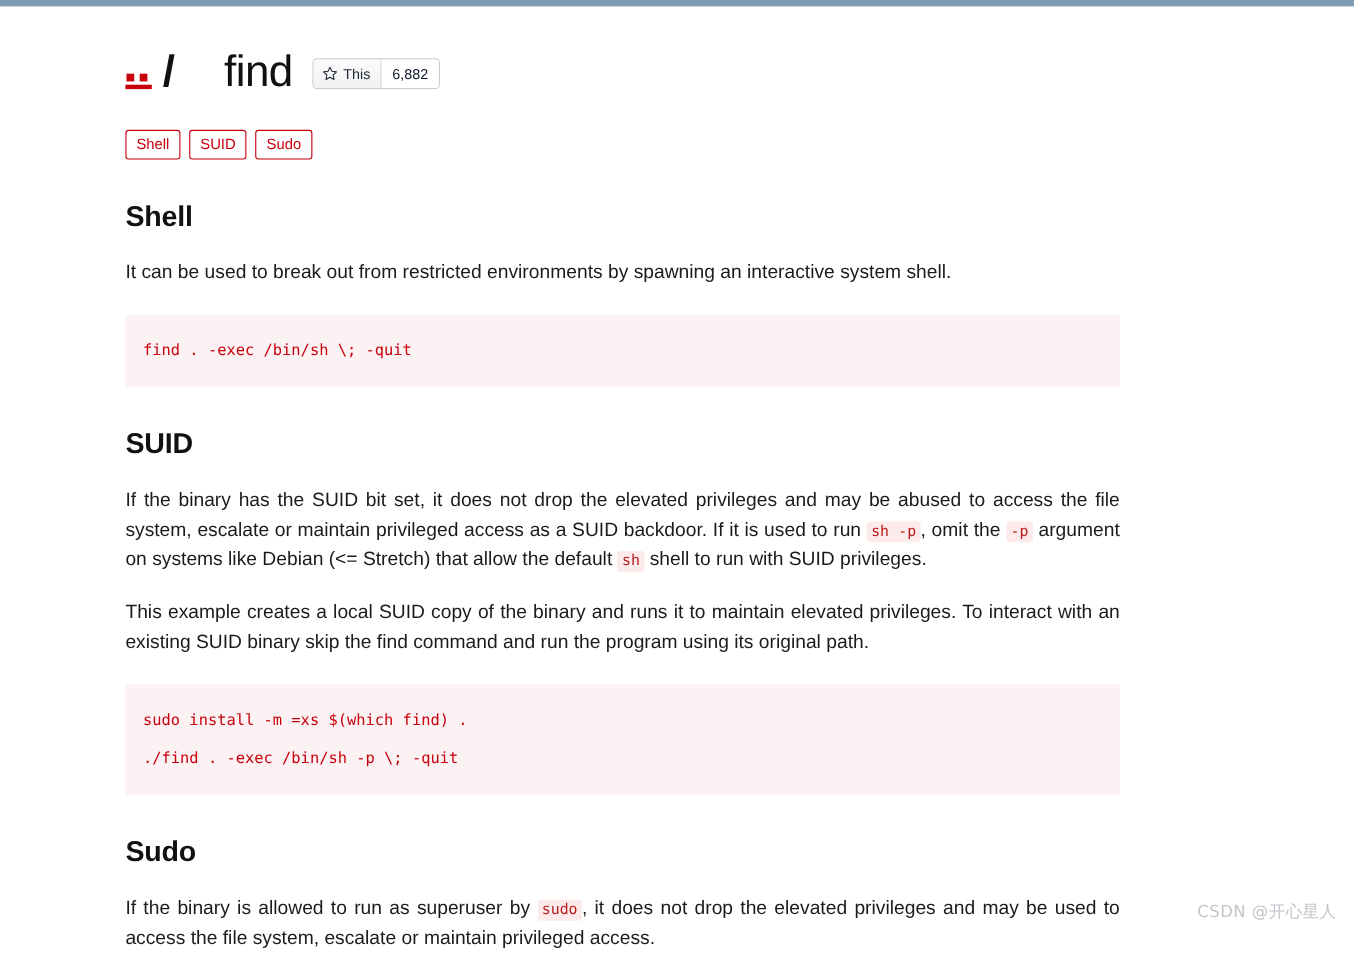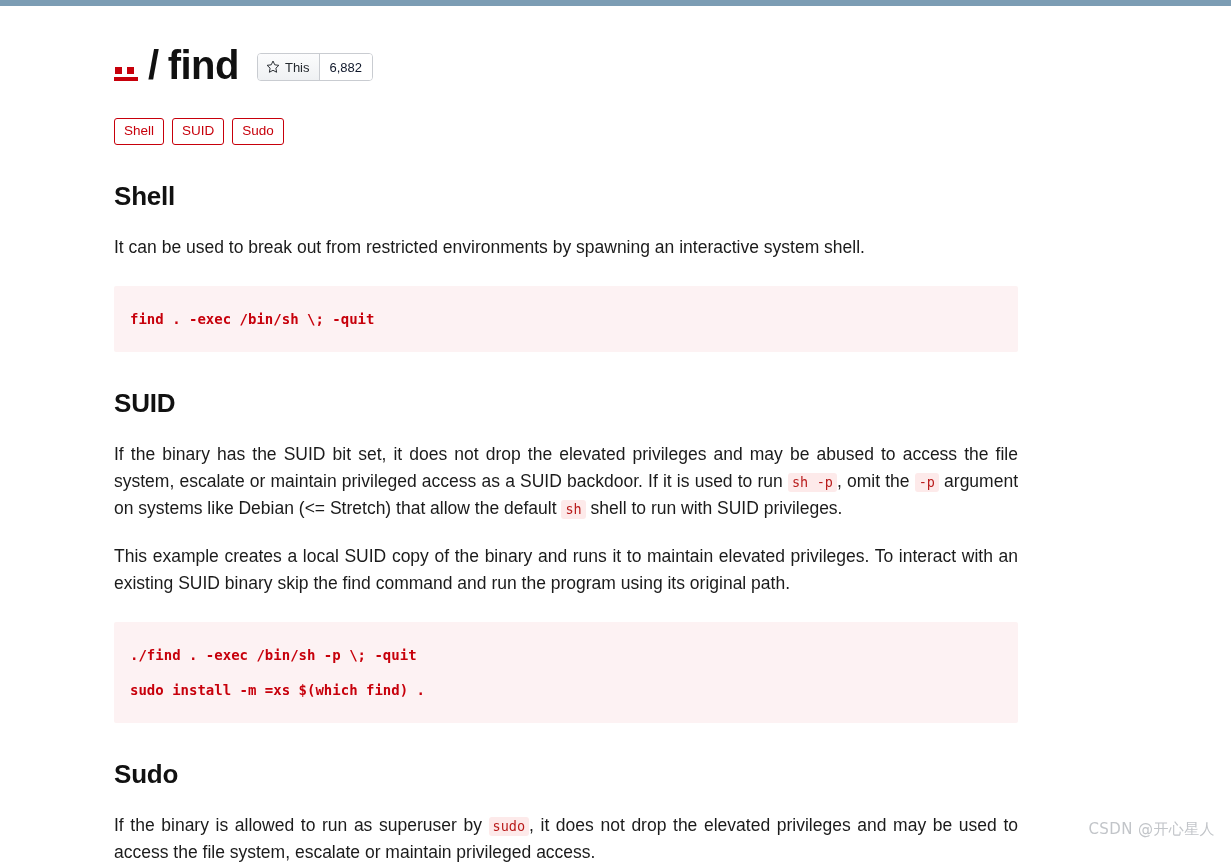--- a/index.html
+++ b/index.html
@@ -80,22 +80,23 @@
     background: #c7000b;
   }
   .slash {
     font-size: 40px;
     font-weight: bold;
     color: #111111;
     margin: 0 9px 0 2px;
   }
   .binary-name {
     font-size: 40px;
-    font-weight: bold;
-    color: #111111;
+    font-weight: normal;
+    color: #111111;
+    margin-left: 36px;
   }
 
   .star-widget {
     display: inline-flex;
     align-items: stretch;
     margin-left: 18px;
     height: 26px;
     border-radius: 4px;
     overflow: hidden;
     border: 1px solid #c9ccd1;
@@ -176,21 +177,20 @@
   pre.code-block {
     background: #fdf2f3;
     margin: 26px 0 0 0;
     padding: 16px 0 16px 16px;
     font-family: "DejaVu Sans Mono", "Liberation Mono", monospace;
     font-size: 14px;
     line-height: 2.45;
     color: #c7000b;
     border-radius: 2px;
     overflow: hidden;
-    font-weight: bold;
   }
   pre.code-block .code-line { display: block; white-space: pre; }
 
   
   .watermark {
     position: absolute;
     right: 16px;
     bottom: 28px;
     font-size: 15px;
     color: #c2c5c9;
@@ -237,21 +237,21 @@
       <a class="tag" href="#">Sudo</a>
     </div>
 
     <h2 class="section-title">Shell</h2>
     <p class="body-text nojust">It can be used to break out from restricted environments by spawning an interactive system shell.</p>
     <pre class="code-block"><code class="code-line">find . -exec /bin/sh \; -quit</code></pre>
 
     <h2 class="section-title">SUID</h2>
     <p class="body-text"><span>If the binary has the SUID bit set, it does not drop the elevated privileges and may be abused to access the file system, escalate or maintain privileged access as a SUID backdoor. If it is used to run </span><code class="inline">sh -p</code><span>, omit the </span><code class="inline">-p</code><span> argument on systems like Debian (&lt;= Stretch) that allow the default </span><code class="inline">sh</code><span> shell to run with SUID privileges.</span></p>
     <p class="body-text">This example creates a local SUID copy of the binary and runs it to maintain elevated privileges. To interact with an existing SUID binary skip the find command and run the program using its original path.</p>
-    <pre class="code-block"><code class="code-line">./find . -exec /bin/sh -p \; -quit</code><code class="code-line">sudo install -m =xs $(which find) .</code></pre>
+    <pre class="code-block"><code class="code-line">sudo install -m =xs $(which find) .</code><code class="code-line">./find . -exec /bin/sh -p \; -quit</code></pre>
 
     <h2 class="section-title">Sudo</h2>
     <p class="body-text"><span>If the binary is allowed to run as superuser by </span><code class="inline">sudo</code><span>, it does not drop the elevated privileges and may be used to access the file system, escalate or maintain privileged access.</span></p>
 
   </div>
 
   <div class="watermark">CSDN @开心星人</div>
 </div>
 
 </body></html>

